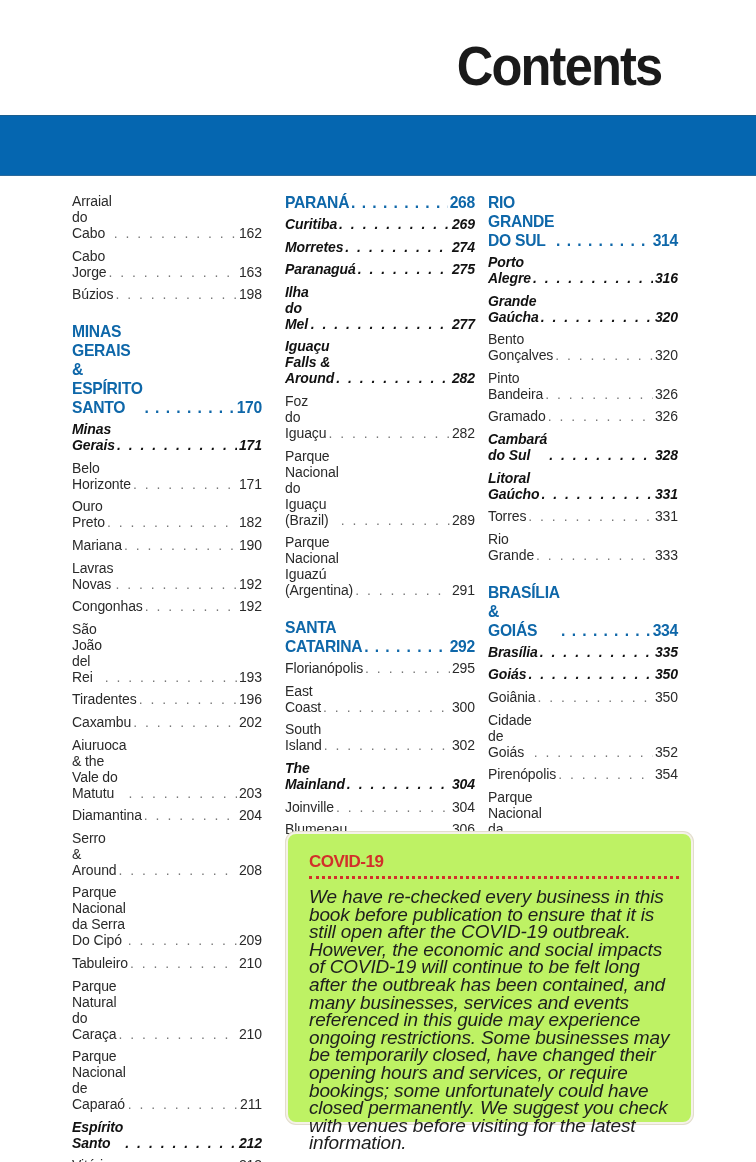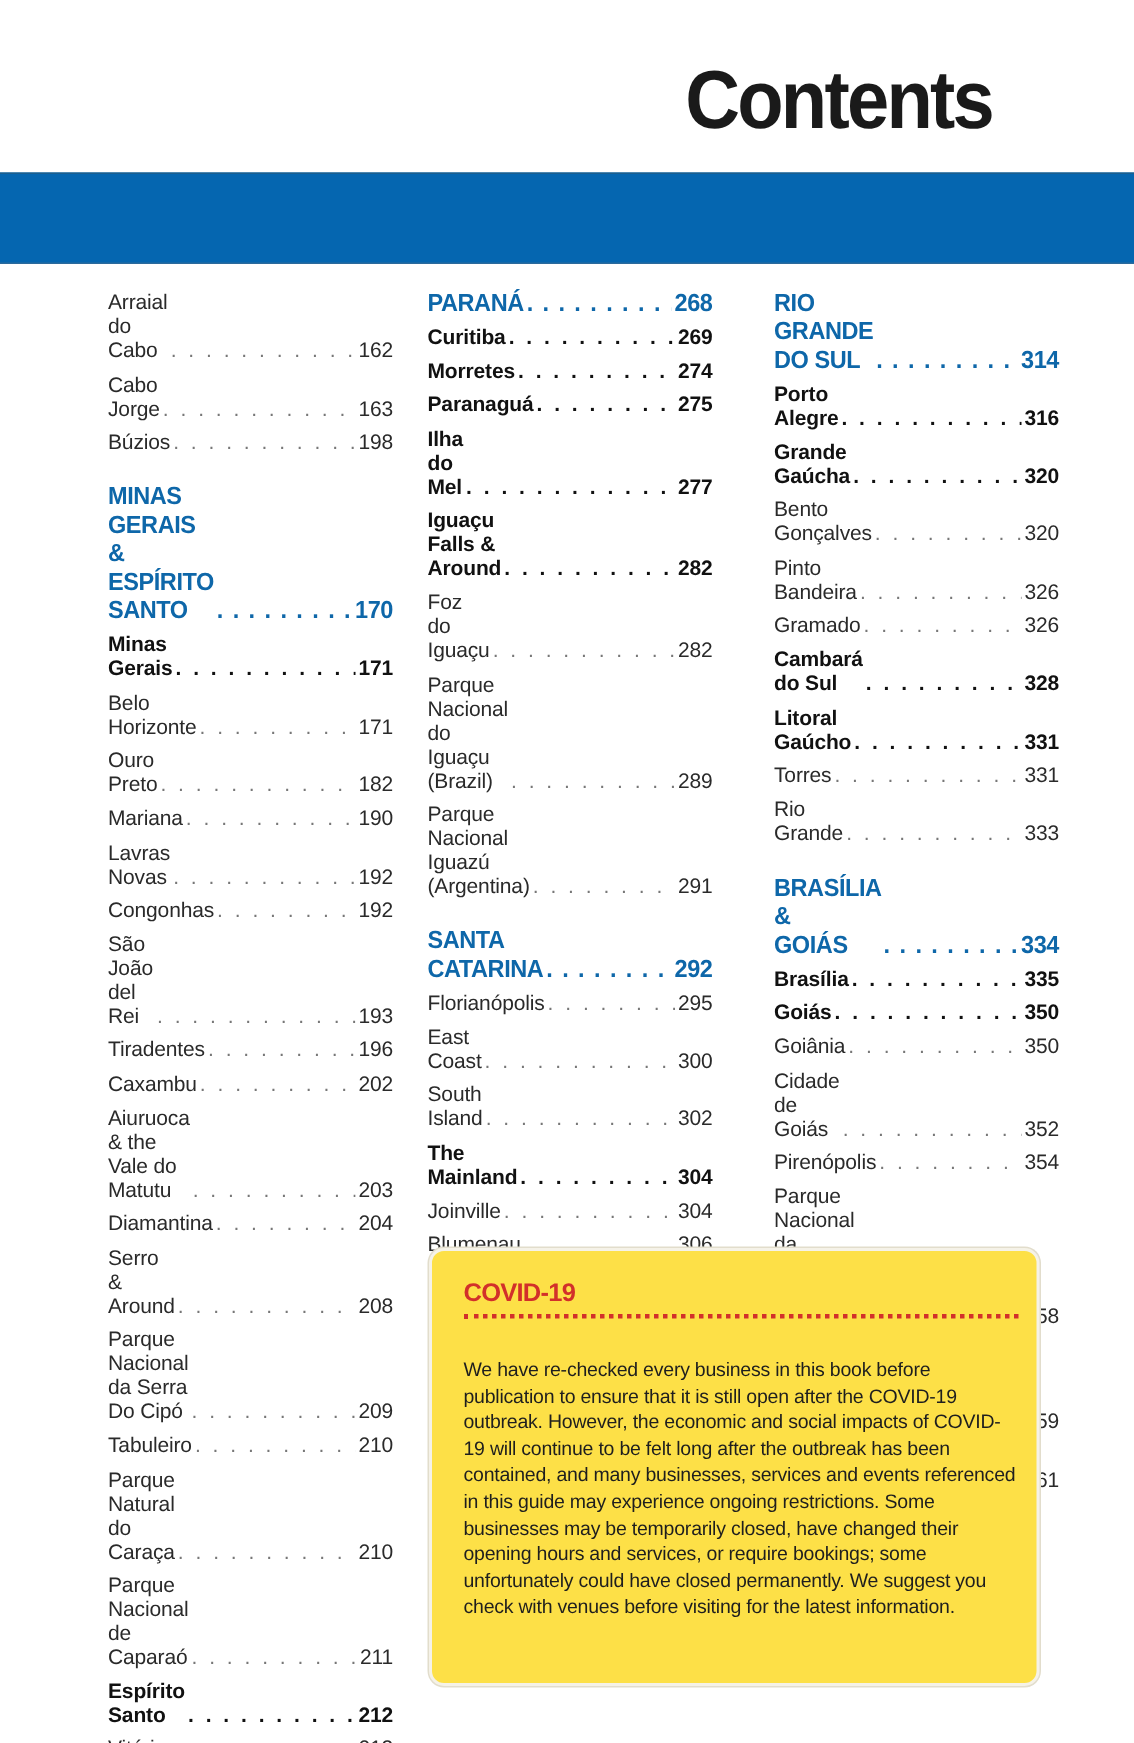--- a/index.html
+++ b/index.html
@@ -13,64 +13,64 @@
     font-size: 55px; letter-spacing: -2px; color: #1a1a1a;
     transform: scaleX(0.92); transform-origin: right center; line-height: 64px;
   }
   .blue-band {
     position: absolute; left: 0; top: 115px; width: 756px; height: 59px;
     background: #0566b0; border-top: 1px solid #1b5e8e; border-bottom: 1px solid #2b6a9c;
   }
   .col { position: absolute; top: 190px; width: 190px; }
   .col-1 { left: 72px; }
   .col-2 { left: 285px; }
-  .col-3 { left: 516px; }
+  .col-3 { left: 488px; }
   .section { margin-bottom: 0; }
   .sec-head {
     color: #0e67a9; font-weight: bold; font-size: 16.5px; line-height: 19px;
     letter-spacing: -0.3px; margin-top: 20px; margin-bottom: 4px;
     transform: scaleX(0.95); transform-origin: left;
     width: 200px;
   }
   .sec-head.first { margin-top: 3px; }
   .row {
     display: flex; align-items: flex-end; font-size: 14px; line-height: 16px;
     margin: 0 0 6.6px 0; color: #2a2a2a; letter-spacing: -0.1px;
   }
-  .row.bold { font-weight: bold; color: #111; }
+  .row.bold { font-weight: bold; color: #111; font-style: italic; }
   .row .label { white-space: pre-line; flex: 0 1 auto; }
   .row .dots {
     flex: 1 1 auto; overflow: hidden; white-space: nowrap; margin: 0 2px;
     color: #777; letter-spacing: 2px; line-height: 16px;
   }
   .row.bold .dots { color: #111; }
   .row .dots::before { content: ". . . . . . . . . . . . . . . . . . . . . . . . . . . . . . . . . . . . . . ."; }
   .row .num { flex: 0 0 auto; }
   .sec-head .inner { display: flex; align-items: flex-end; }
   .sec-head .dots {
     flex: 1 1 auto; overflow: hidden; white-space: nowrap; margin: 0 2px; letter-spacing: 1px;
   }
   .sec-head .dots::before { content: ". . . . . . . . . . . . . . . . . . . . . . . . . . . . . ."; }
   .sec-head .label { white-space: pre-line; }
   .covid-box {
     position: absolute; left: 286px; top: 832px; width: 403px; height: 288px;
-    background: #fde047; border: 2px solid #f5f2e8; border-radius: 10px;
+    background: #bef264; border: 2px solid #f5f2e8; border-radius: 10px;
     box-shadow: 0 0 0 1px #e2ddcc;
   }
   .covid-title {
     position: absolute; left: 21px; top: 18px; color: #d2302a; font-weight: bold;
     font-size: 17px; letter-spacing: -0.5px;
   }
   .covid-rule {
     position: absolute; left: 21px; top: 42px; width: 370px; height: 0;
     border-top: 3px dotted #d2302a;
   }
   .covid-text {
-    position: absolute; left: 21px; top: 70px; width: 372px;
-    font-size: 13px; line-height: 17.6px; color: #1e1e1e; letter-spacing: -0.15px;
+    position: absolute; left: 21px; top: 54px; width: 372px;
+    font-size: 19px; line-height: 17.6px; color: #1e1e1e; letter-spacing: -0.15px; font-style: italic;
   }
 </style>
 </head>
 <body>
 
 <div class="page-title">Contents</div>
 <div class="blue-band"></div>
 
 <div class="col col-1">
     <div class="section">

